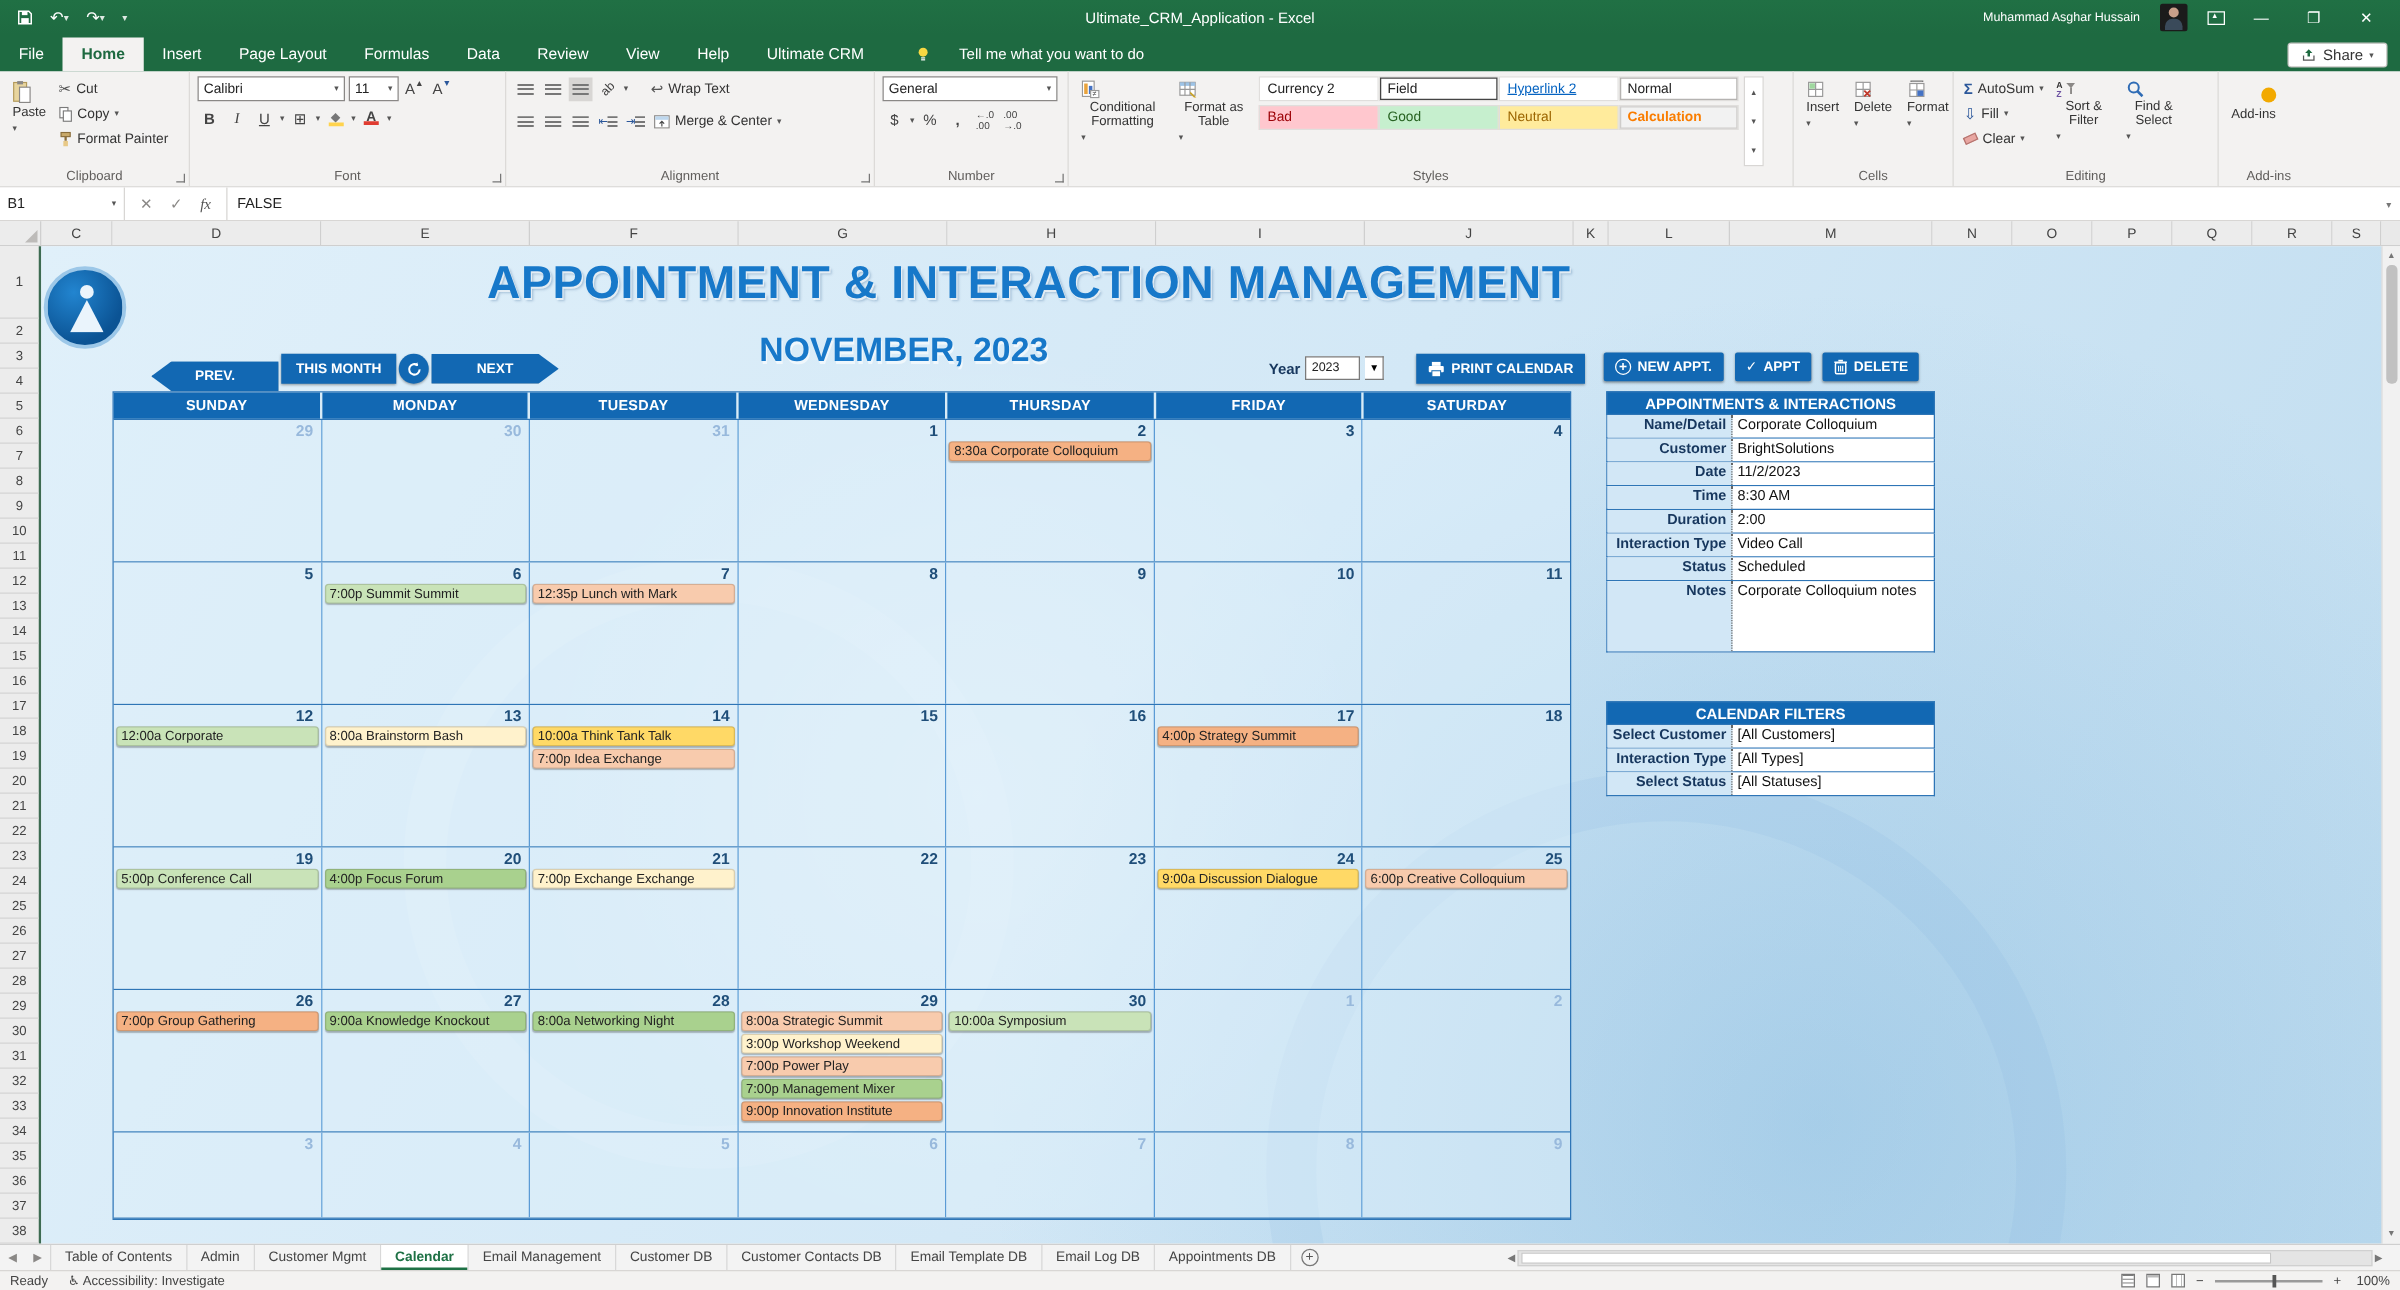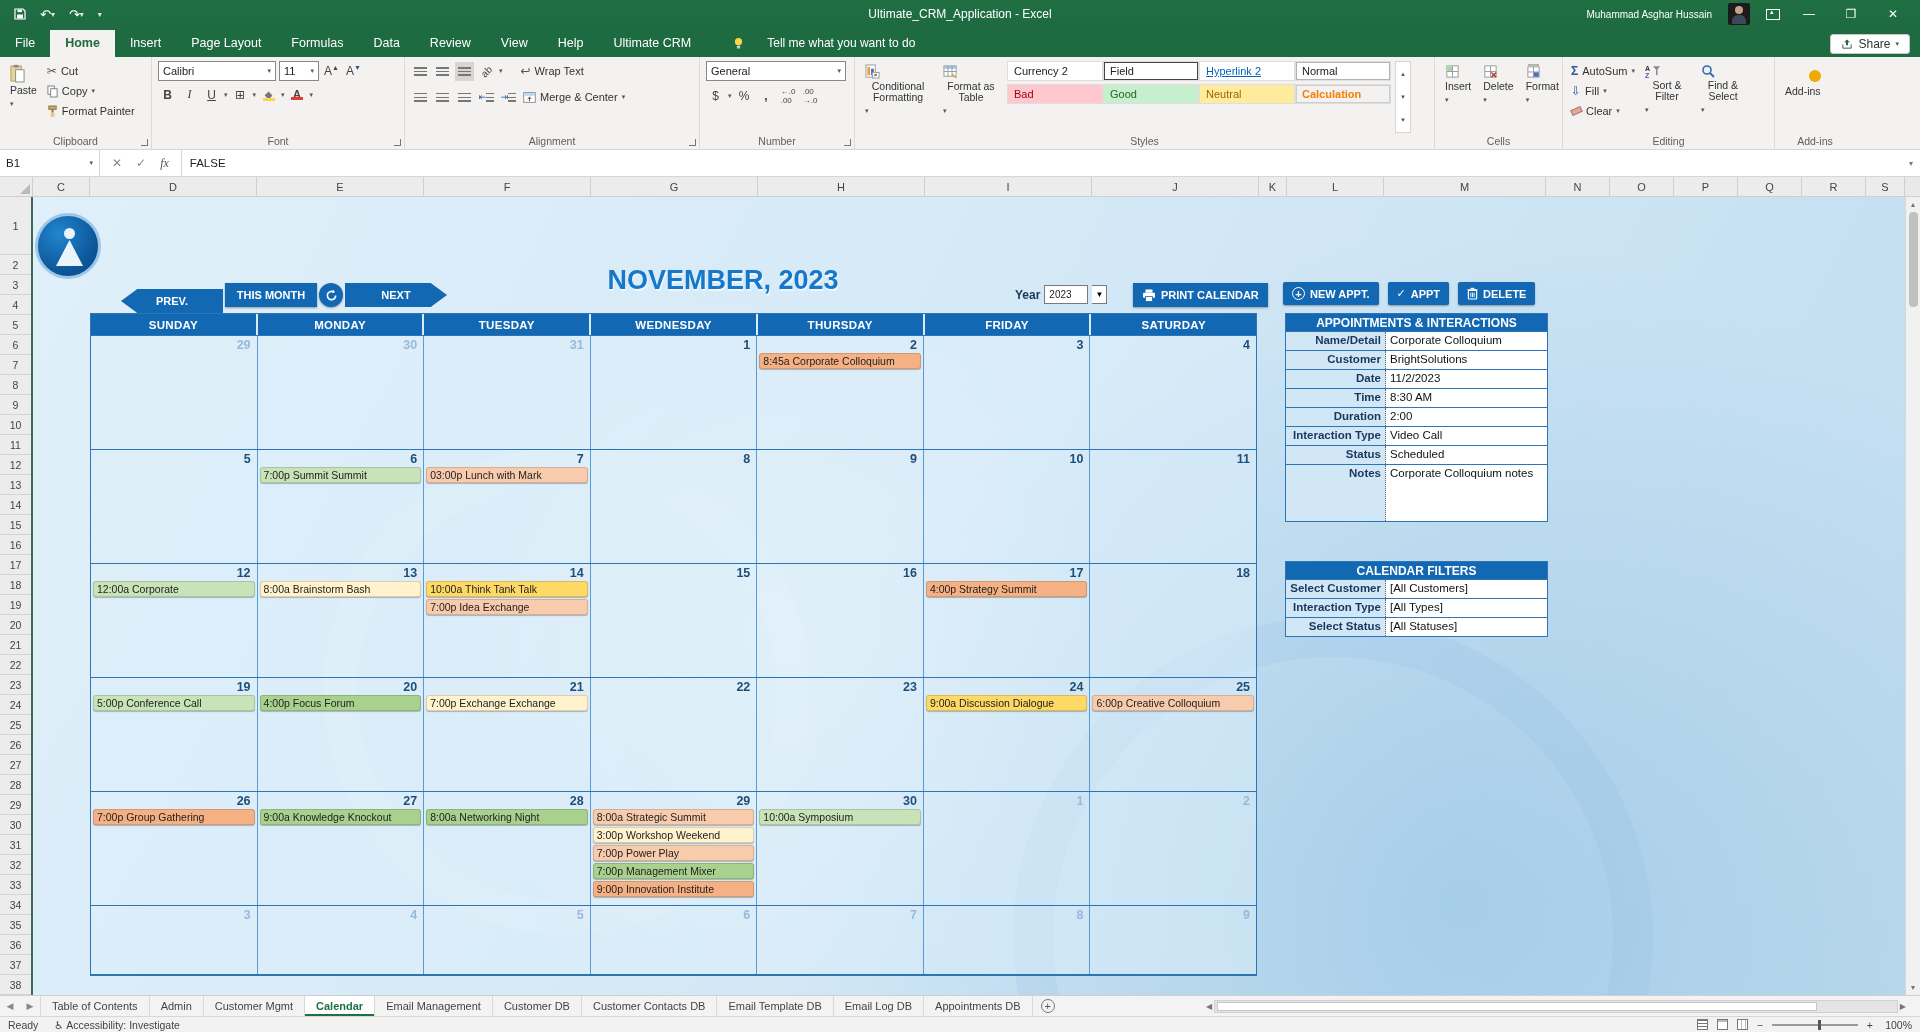--- a/index.html
+++ b/index.html
@@ -641,20 +641,21 @@
           <div class="">34</div>
           <div class="">35</div>
           <div class="">36</div>
           <div class="">37</div>
           <div class="">38</div>
         </div>
     </div>
 
     <div class="sheet">
       <div class="logo"></div>
+      <div class="pagetitle">APPOINTMENT &amp; INTERACTION MANAGEMENT</div>
       <div class="monthtitle">NOVEMBER, 2023</div>
 
       <div class="navbtns">
         <div class="navbtn nb-prev">PREV.</div>
         <div class="navbtn nb-month">THIS MONTH</div>
         <div class="navbtn nb-refresh">
           <span>
             <svg viewBox="0 0 14 14" width="13" height="13">
                 <path d="M11.5 7a4.5 4.5 0 1 1-1.7-3.5" fill="none" stroke="#fff" stroke-width="1.8"></path>
                 <path d="M9.6 0.8 L10.2 4 L7.2 3.4 Z" fill="#fff"></path>
@@ -724,41 +725,41 @@
               <div class="dnum om">30</div>
             </div>
           <div class="day">
               <div class="dnum om">31</div>
             </div>
           <div class="day">
               <div class="dnum">1</div>
             </div>
           <div class="day">
             <div class="dnum">2</div>
-            <div class="ev" style="background: rgb(245, 177, 131);">8:45a Corporate Colloquium</div>
+            <div class="ev" style="background: rgb(245, 177, 131);">8:30a Corporate Colloquium</div>
           </div>
           <div class="day">
               <div class="dnum">3</div>
             </div>
           <div class="day">
               <div class="dnum">4</div>
             </div>
         </div>
 
         <div class="week">
           <div class="day">
               <div class="dnum">5</div>
             </div>
           <div class="day">
             <div class="dnum">6</div>
             <div class="ev" style="background: rgb(201, 227, 184);">7:00p Summit Summit</div>
           </div>
           <div class="day">
             <div class="dnum">7</div>
-            <div class="ev" style="background: rgb(248, 203, 173);">03:00p Lunch with Mark</div>
+            <div class="ev" style="background: rgb(248, 203, 173);">12:35p Lunch with Mark</div>
           </div>
           <div class="day">
               <div class="dnum">8</div>
             </div>
           <div class="day">
               <div class="dnum">9</div>
             </div>
           <div class="day">
               <div class="dnum">10</div>
             </div>

